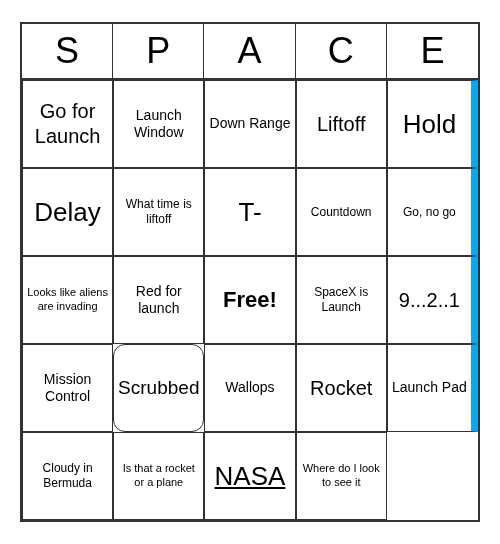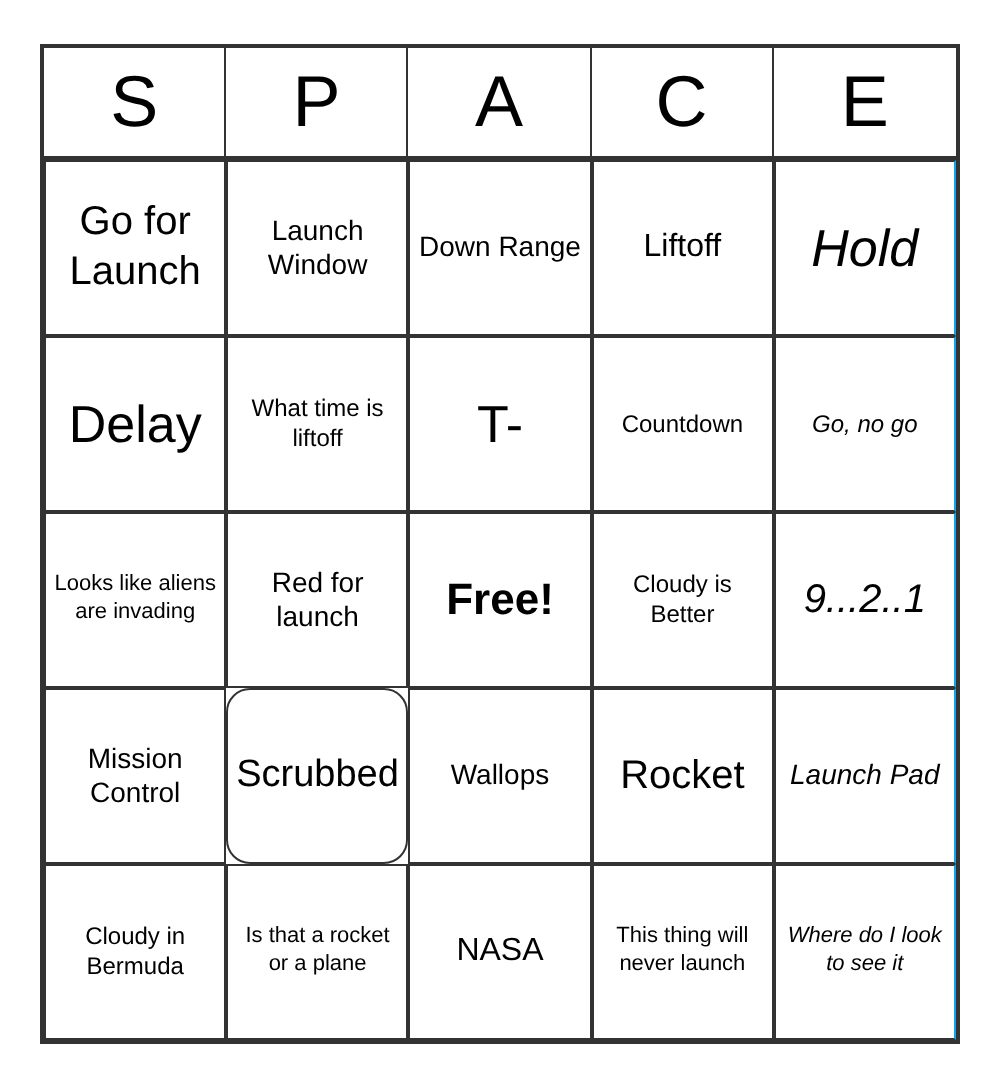--- a/index.html
+++ b/index.html
@@ -49,55 +49,53 @@
       justify-content: center;
       text-align: center;
       padding: 4px 3px;
       min-height: 88px;
       font-size: 14px;
       line-height: 1.25;
       word-break: break-word;
     }
 
     .bingo-cell:nth-child(5n) {
-      border-right: 1px solid #0ea5e9;
-      font-style: italic;
+      border-right: 7px solid #0ea5e9;
     }
   </style>
 </head>
 <body>
 
 <div class="bingo-card">
   <div class="bingo-header">
   <div class="bingo-header-cell">S</div>
       <div class="bingo-header-cell">P</div>
       <div class="bingo-header-cell">A</div>
       <div class="bingo-header-cell">C</div>
       <div class="bingo-header-cell">E</div>
     </div>
   <div class="bingo-grid">
   <div class="bingo-cell" style="font-size: 20px;">Go for Launch</div>
       <div class="bingo-cell" style="font-size: 14px;">Launch Window</div>
       <div class="bingo-cell" style="font-size: 14px; text-align: center;">Down Range</div>
-      <div class="bingo-cell" style="font-size: 16px;">Liftoff</div>
+      <div class="bingo-cell" style="font-size: 20px;">Liftoff</div>
       <div class="bingo-cell" style="font-size: 26px;">Hold</div>
       <div class="bingo-cell" style="font-size: 26px;">Delay</div>
       <div class="bingo-cell" style="font-size: 12px;">What time is liftoff</div>
       <div class="bingo-cell" style="font-size: 26px;">T-</div>
       <div class="bingo-cell" style="font-size: 12px;">Countdown</div>
       <div class="bingo-cell" style="font-size: 12px;">Go, no go</div>
       <div class="bingo-cell" style="font-size: 11px;">Looks like aliens are invading</div>
       <div class="bingo-cell" style="font-size: 14px;">Red for launch</div>
       <div class="bingo-cell" style="font-size: 22px; font-weight: bold;">Free!</div>
-      <div class="bingo-cell" style="font-size: 12px;">Cloudy is Better</div>
+      <div class="bingo-cell" style="font-size: 12px;">SpaceX is Launch</div>
       <div class="bingo-cell" style="font-size: 20px;">9...2..1</div>
       <div class="bingo-cell" style="font-size: 14px;">Mission Control</div>
       <div class="bingo-cell" style="font-size: 19px; border-radius: 12px;">Scrubbed</div>
       <div class="bingo-cell" style="font-size: 14px;">Wallops</div>
       <div class="bingo-cell" style="font-size: 20px;">Rocket</div>
       <div class="bingo-cell" style="font-size: 14px;">Launch Pad</div>
       <div class="bingo-cell" style="font-size: 12px;">Cloudy in Bermuda</div>
       <div class="bingo-cell" style="font-size: 11px;">Is that a rocket or a plane</div>
-      <div class="bingo-cell" style="font-size: 16px;">NASA</div>
-      <div class="bingo-cell" style="font-size: 11px;">This thing will never launch</div>
+      <div class="bingo-cell" style="font-size: 26px; text-decoration: underline;">NASA</div>
       <div class="bingo-cell" style="font-size: 11px;">Where do I look to see it</div>
     </div>
 </div>
 
 </body></html>

